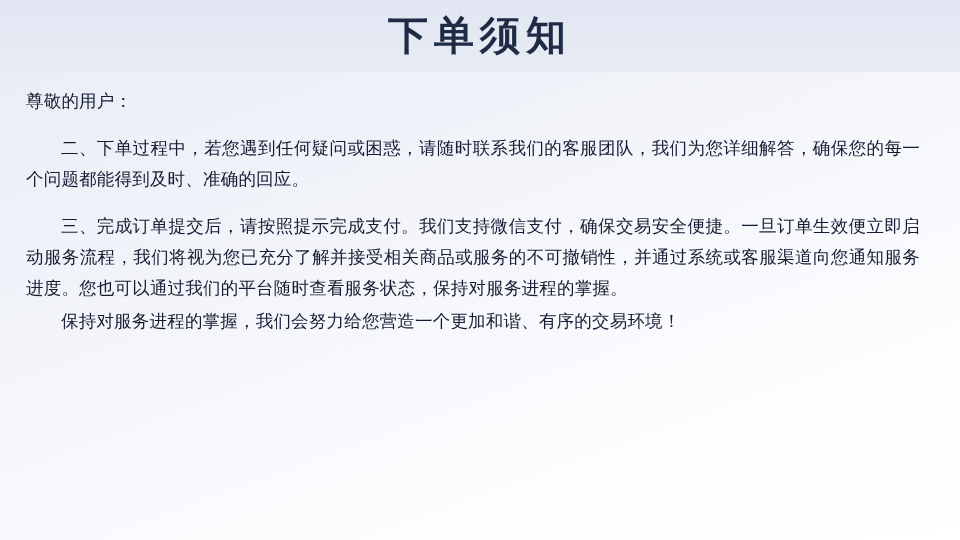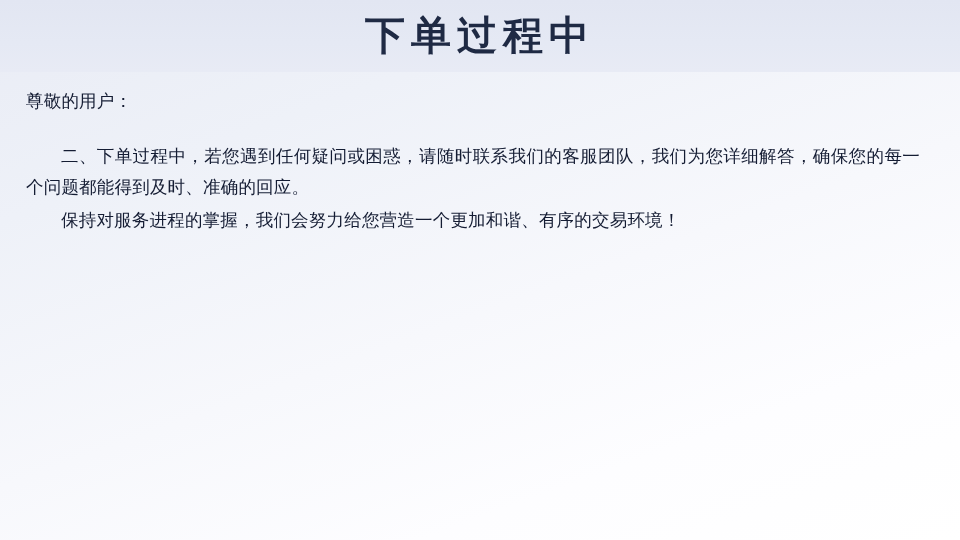--- a/index.html
+++ b/index.html
@@ -57,31 +57,32 @@
     color: #141c33;
     margin: 0 0 2px 0;
     text-align: justify;
     text-justify: inter-ideograph;
     letter-spacing: 0.2px;
   }
   .indent {
     text-indent: 2em;
   }
   .gap {
-    margin-top: 24px;
+    margin-top: 16px;
   }
 </style>
 </head>
 <body>
 
 <div id="page">
 
   <div id="header-band"></div>
 
-  <div id="title">下单过程中</div>
+  <div id="title">下单须知</div>
 
   <div id="body-area">
     <p class="para">尊敬的用户：</p>
     <p class="para indent gap">二、下单过程中，若您遇到任何疑问或困惑，请随时联系我们的客服团队，我们为您详细解答，确保您的每一个问题都能得到及时、准确的回应。</p>
+    <p class="para indent gap">三、完成订单提交后，请按照提示完成支付。我们支持微信支付，确保交易安全便捷。一旦订单生效便立即启动服务流程，我们将视为您已充分了解并接受相关商品或服务的不可撤销性，并通过系统或客服渠道向您通知服务进度。您也可以通过我们的平台随时查看服务状态，保持对服务进程的掌握。</p>
     <p class="para indent">保持对服务进程的掌握，我们会努力给您营造一个更加和谐、有序的交易环境！</p>
   </div>
 
 </div>
 
 </body></html>

